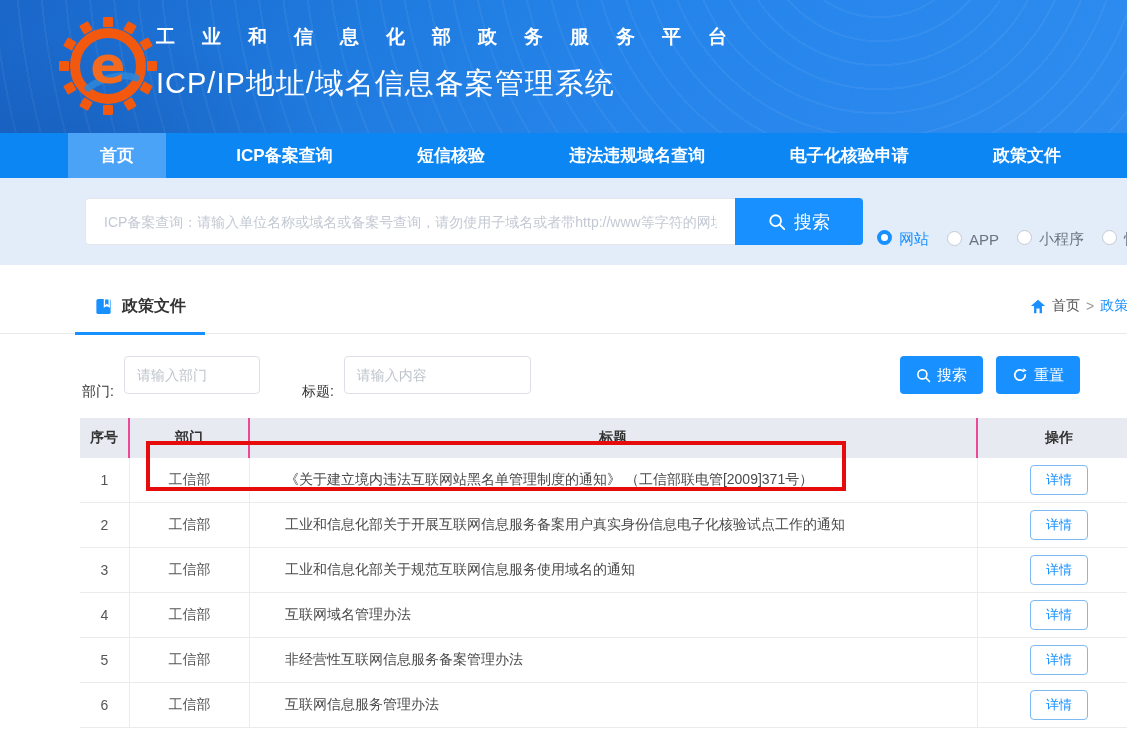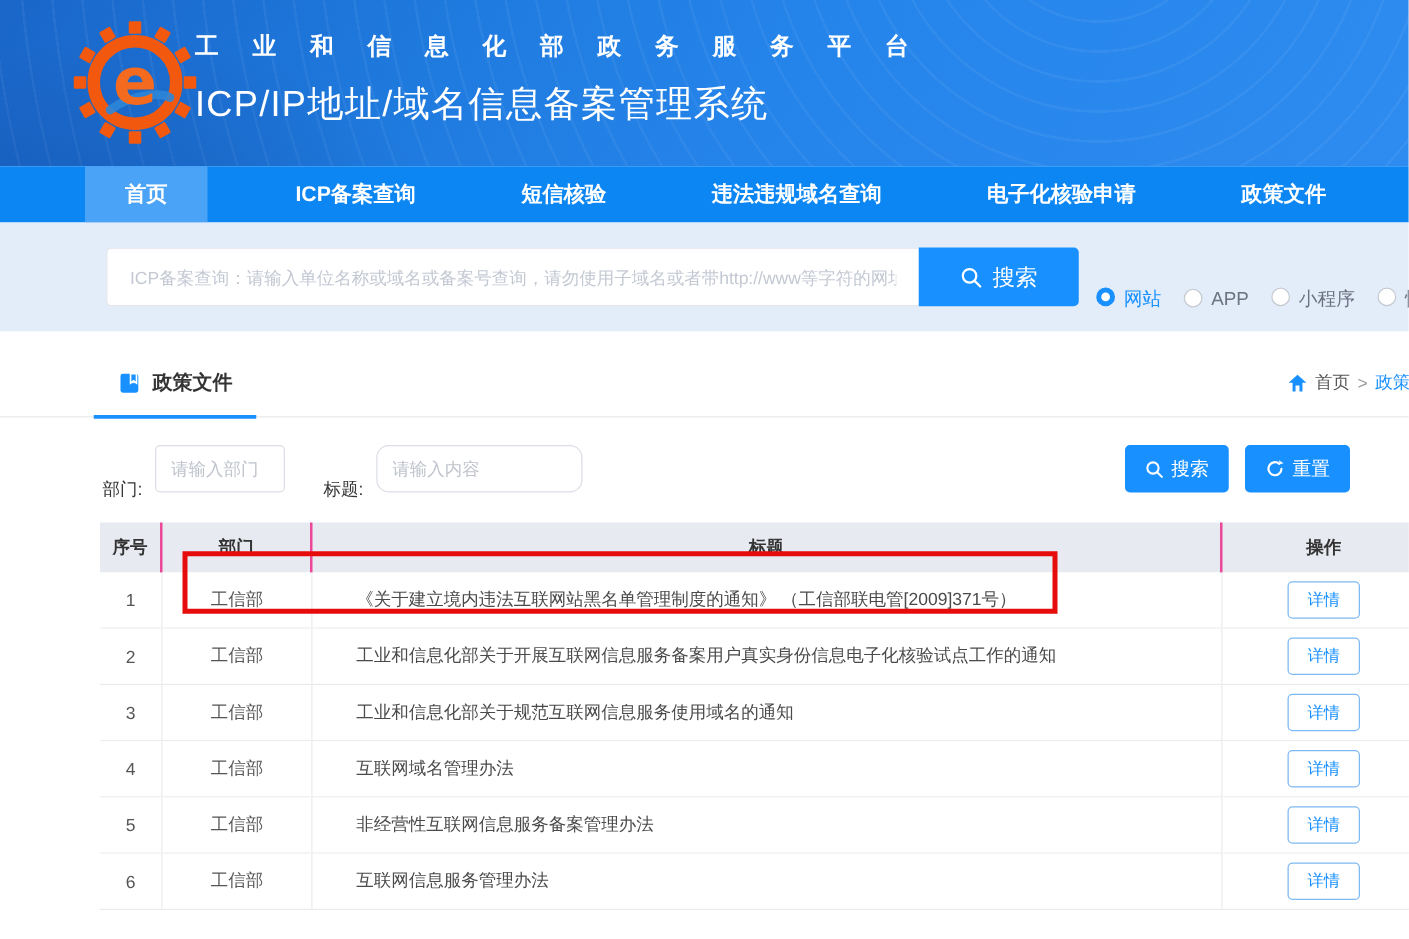--- a/index.html
+++ b/index.html
@@ -42,22 +42,22 @@
   .breadcrumb { position:absolute; left:1030px; top:17px; display:flex; align-items:center; gap:6px; font-size:14px; white-space:nowrap; }
   .crumb-home { color:#555; cursor:pointer; }
   .crumb-sep { color:#999; }
   .crumb-current { color:#1890ff; cursor:pointer; }
 
   
   .filter-row { position:relative; margin:22px 0 0 82px; height:38px; display:flex; align-items:center; }
   .filter-label { font-size:14px; color:#333; margin-right:10px;margin-top:33px; }
   .filter-input { height:38px; border:1px solid #dcdfe6; border-radius:4px; padding:0 12px; font-size:14px; color:#333; outline:none; background:#fff; }
   .filter-input::placeholder { color:#bfc4cc; }
-  .input-dept { width:104px; margin-right:31px; }
-  .input-title { width:165px;border-radius:10px; }
+  .input-dept { width:136px; margin-right:42px; }
+  .input-title { width:187px; }
   .filter-actions { position:absolute; left:818px; top:0; display:flex; gap:13px; }
   .btn-blue { height:38px; background:#1890ff; color:#fff; border:none; border-radius:4px; font-size:15px; cursor:pointer; display:flex; align-items:center; justify-content:center; gap:6px; padding:0 16px; }
 
   
   .policy-table { margin:24px 0 0 80px; width:1060px; font-size:14px; }
   .t-head { display:flex; background:#e8eaf1; height:40px; align-items:center; color:#333; font-weight:bold; }
   .t-row { display:flex; height:45px; align-items:center; border-bottom:1px solid #ebebeb; color:#555; background:#fff; }
   .c-no { width:50px; text-align:center; flex:0 0 auto; }
   .c-dept { width:120px; text-align:left; flex:0 0 auto; }
   .c-title { width:728px; flex:0 0 auto; padding-left:35px; }

